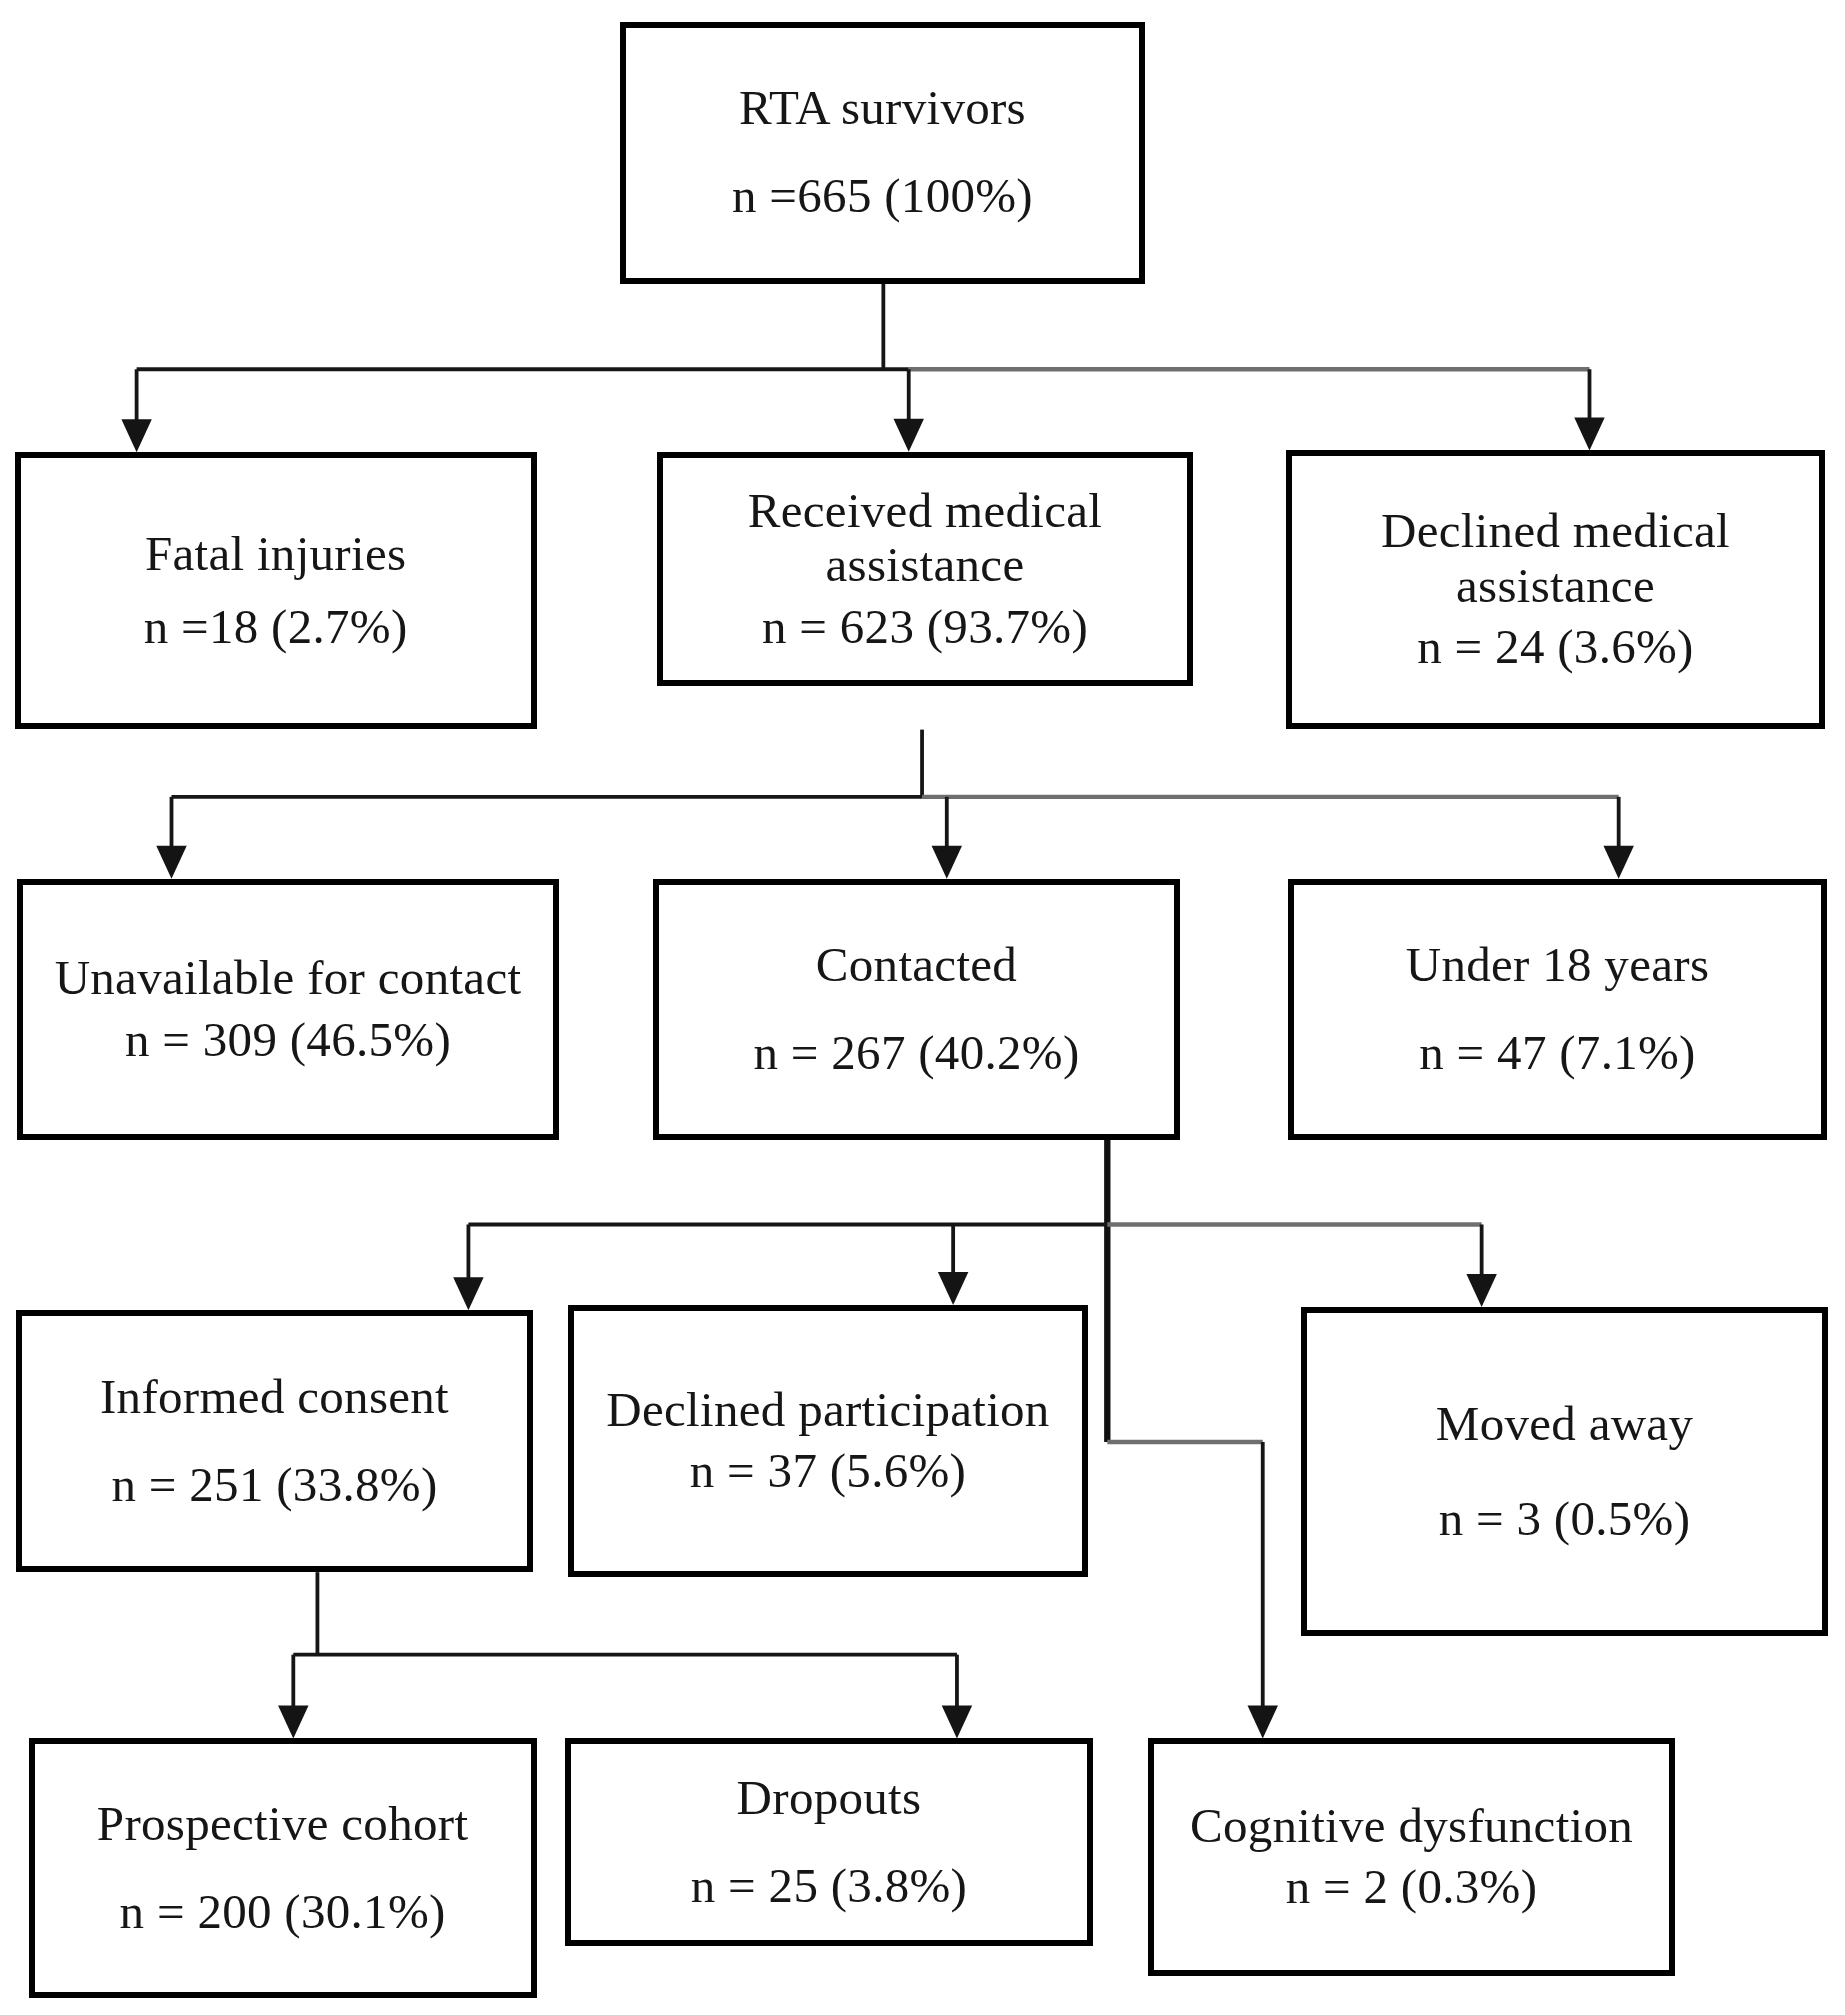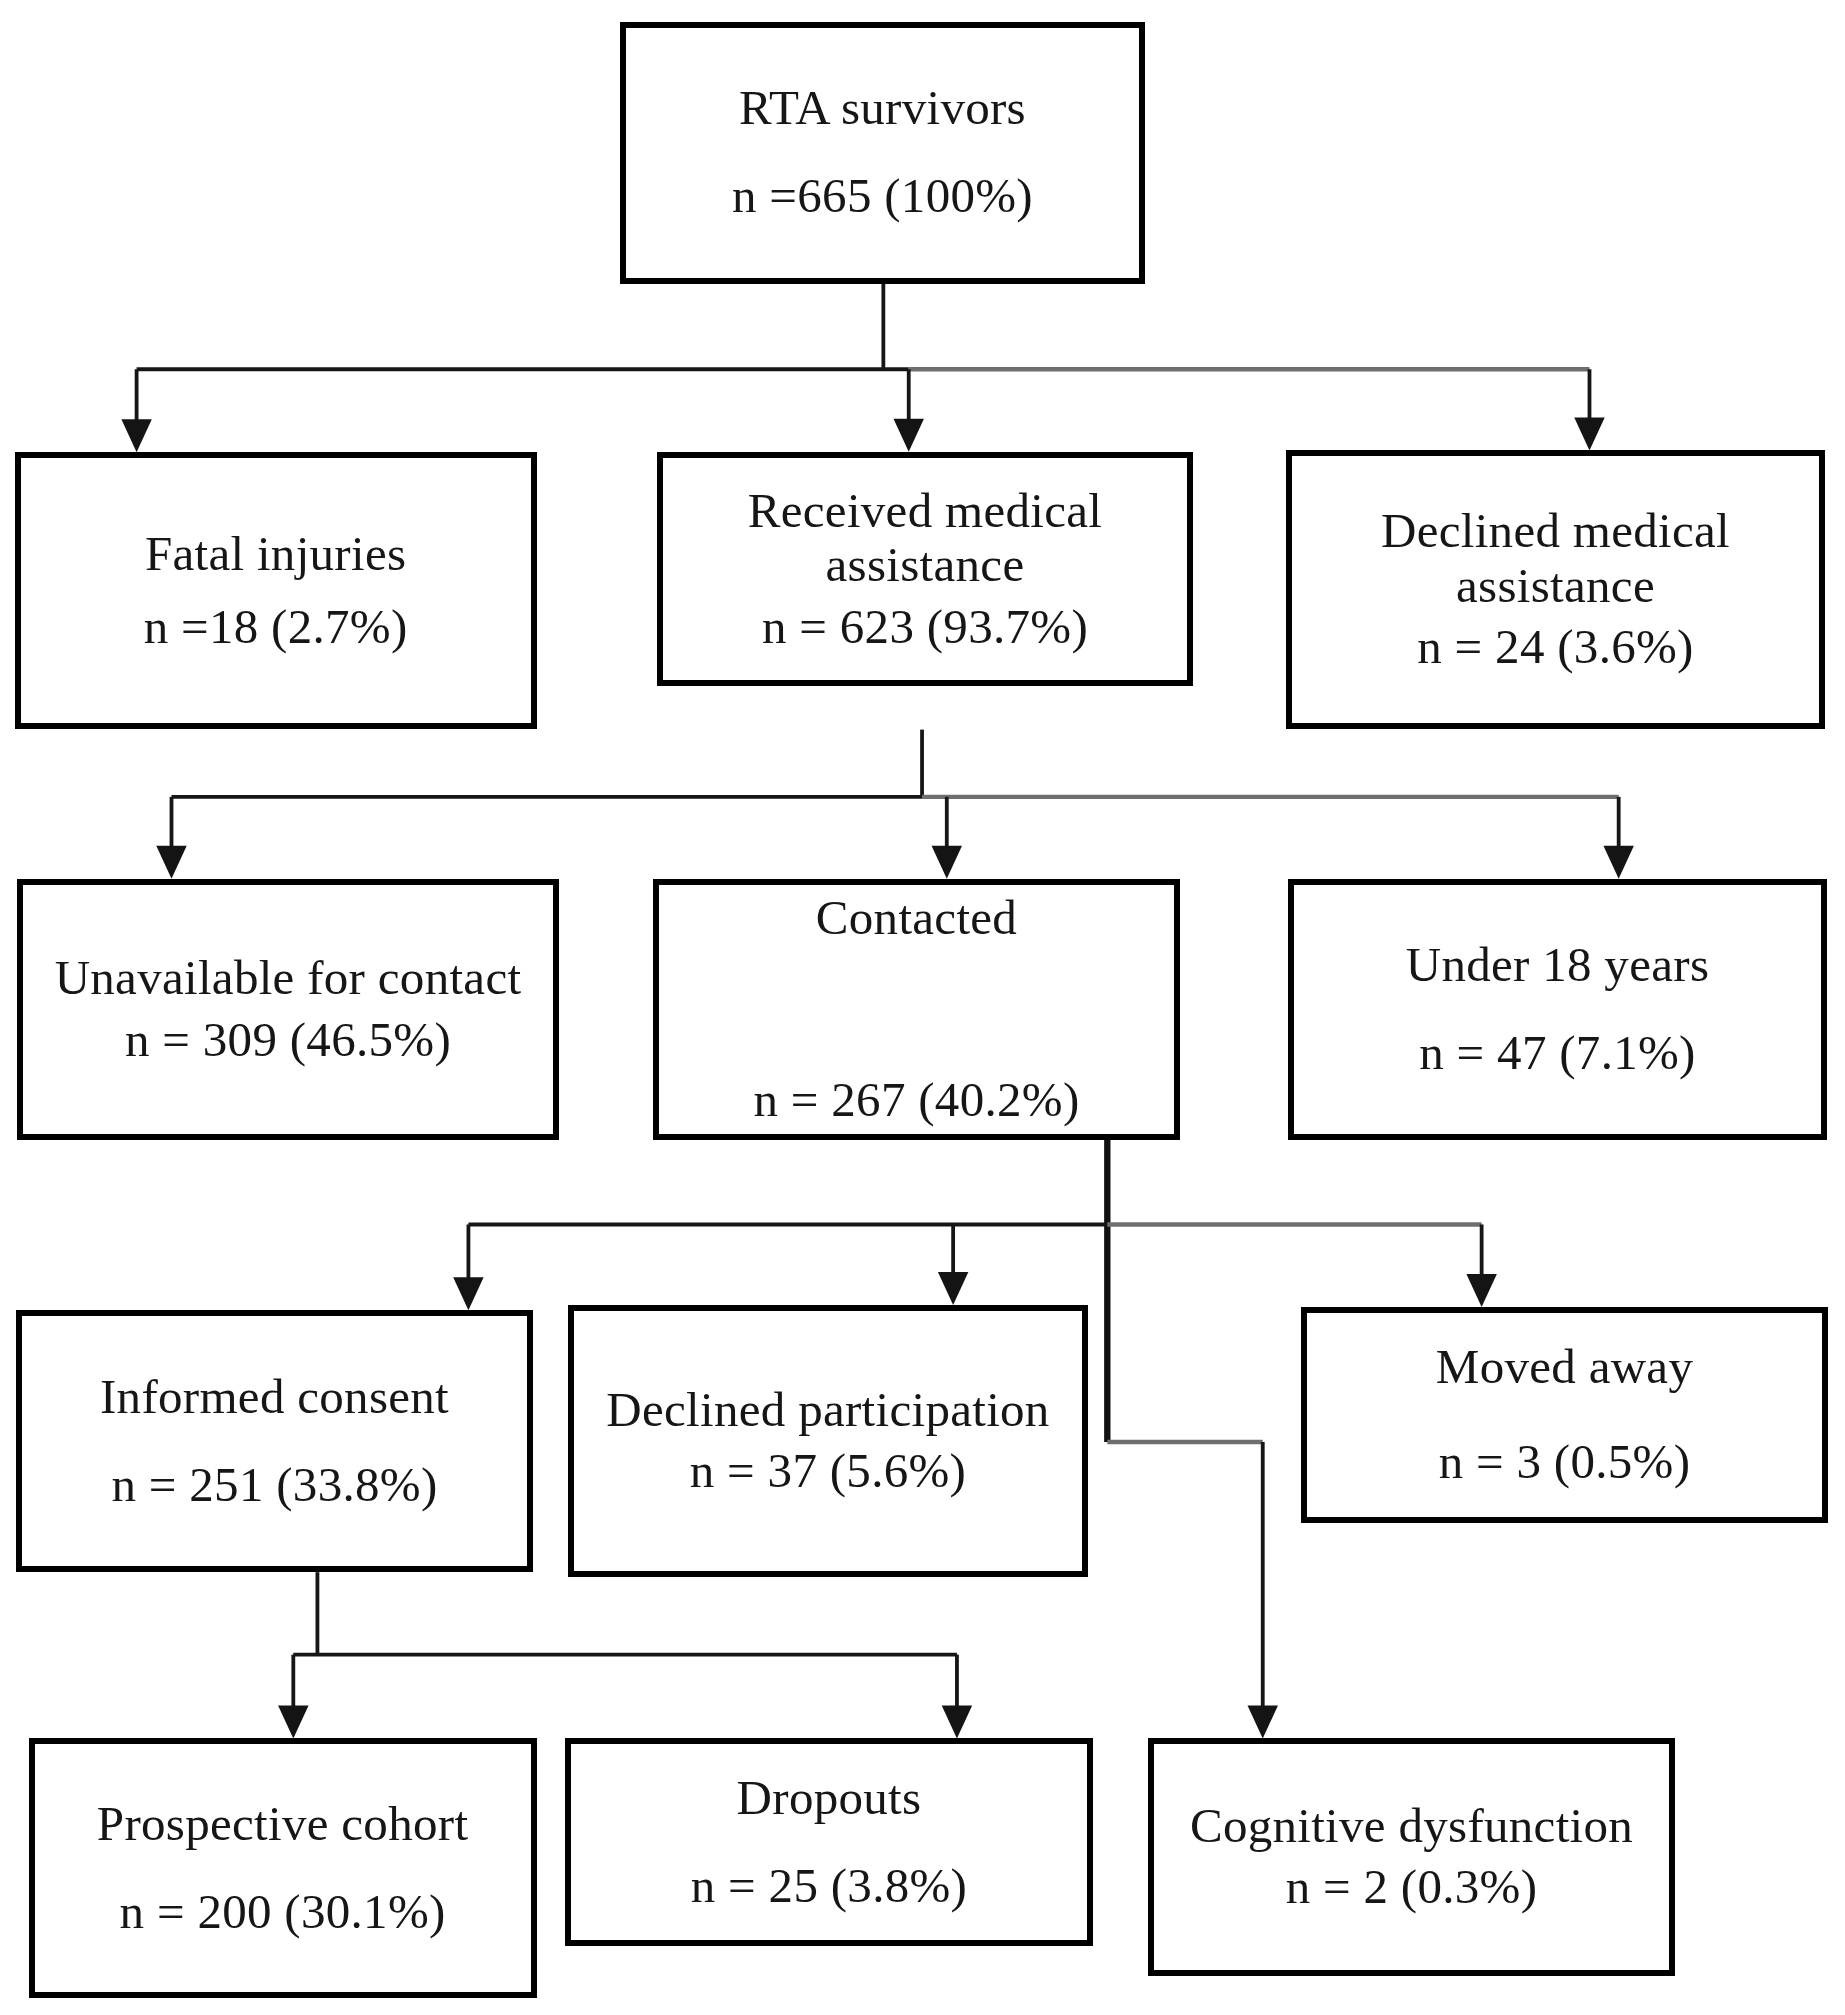--- a/index.html
+++ b/index.html
@@ -34,25 +34,25 @@
     font-size:49px;
     line-height:1.12;
     letter-spacing:0.3px;
   }
   
   #n-rta{left:620px;top:21.6px;width:525px;height:262px;}
   #n-fatal{left:14.6px;top:452px;width:522px;height:277px;gap:18px;}
   #n-received{left:657px;top:452px;width:536px;height:234px;}
   #n-declined-medical{left:1286px;top:450px;width:539px;height:279px;}
   #n-unavailable{left:17px;top:879px;width:542px;height:261px;}
-  #n-contacted{left:653px;top:879px;width:527px;height:261px;justify-content:space-between;}
+  #n-contacted{left:653px;top:879px;width:527px;height:261px;}
   #n-under18{left:1288px;top:879px;width:539px;height:261px;}
   #n-informed{left:16px;top:1310px;width:517px;height:262px;}
   #n-declined-participation{left:568px;top:1305px;width:520px;height:272px;}
-  #n-moved{left:1301px;top:1307px;width:527px;height:216px;gap:40px;}
+  #n-moved{left:1301px;top:1307px;width:527px;height:329px;gap:40px;}
   #n-prospective{left:28.6px;top:1738px;width:508px;height:260px;}
   #n-dropouts{left:565px;top:1738px;width:528px;height:208px;font-family:Liberation Serif, serif;}
   #n-cognitive{left:1148px;top:1738px;width:527px;height:238px;}
 </style>
 </head>
 <body>
 
 <div class="canvas">
 
   <svg class="wires" viewBox="0 0 2909 3176" aria-hidden="true">

